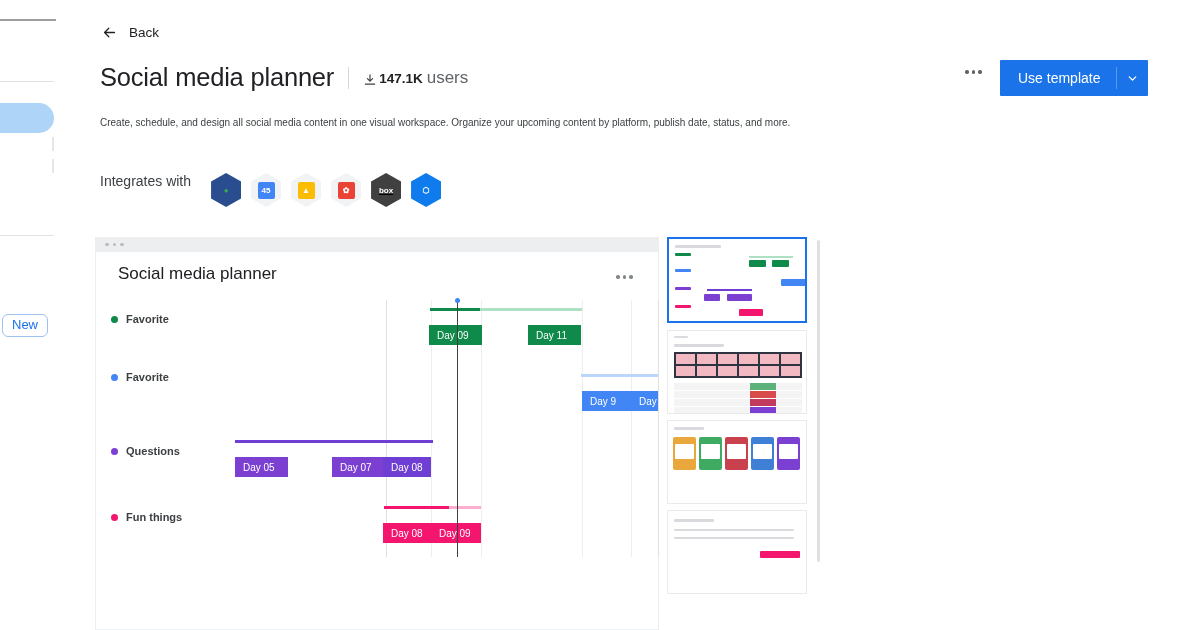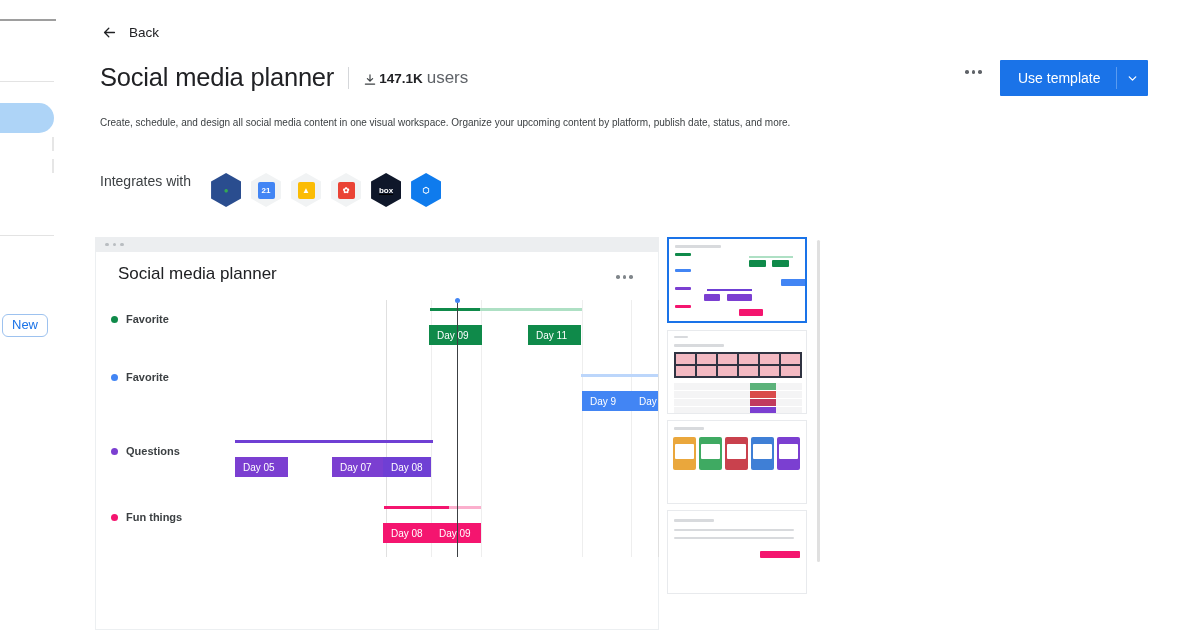--- a/index.html
+++ b/index.html
@@ -163,29 +163,29 @@
 
   <div class="desc">Create, schedule, and design all social media content in one visual workspace. Organize your upcoming content by platform, publish date, status, and more.</div>
 
   <div class="integr">
     <div class="integr-label">Integrates with</div>
     <div class="hexes" id="hexes">
         <div class="hex" style="background: rgb(42, 77, 143);">
           <div class="glyph" style="background: transparent; color: rgb(52, 168, 83);">●</div>
         </div>
         <div class="hex plain">
-          <div class="glyph" style="background: rgb(66, 133, 244); color: rgb(255, 255, 255);">21</div>
+          <div class="glyph" style="background: rgb(66, 133, 244); color: rgb(255, 255, 255);">45</div>
         </div>
         <div class="hex plain">
           <div class="glyph" style="background: rgb(251, 188, 4); color: rgb(255, 255, 255);">▲</div>
         </div>
         <div class="hex plain">
           <div class="glyph" style="background: rgb(234, 67, 53); color: rgb(255, 255, 255);">✿</div>
         </div>
-        <div class="hex" style="background: #0f172a; text-decoration: underline;">
+        <div class="hex" style="background: #404040; text-decoration: underline;">
           <div class="glyph" style="background: transparent; color: rgb(255, 255, 255);">box</div>
         </div>
         <div class="hex" style="background: rgb(15, 123, 237);">
           <div class="glyph" style="background: transparent; color: rgb(255, 255, 255);">⬡</div>
         </div>
       </div>
   </div>
 
   <div class="card"></div>
   <div class="card-bar">

